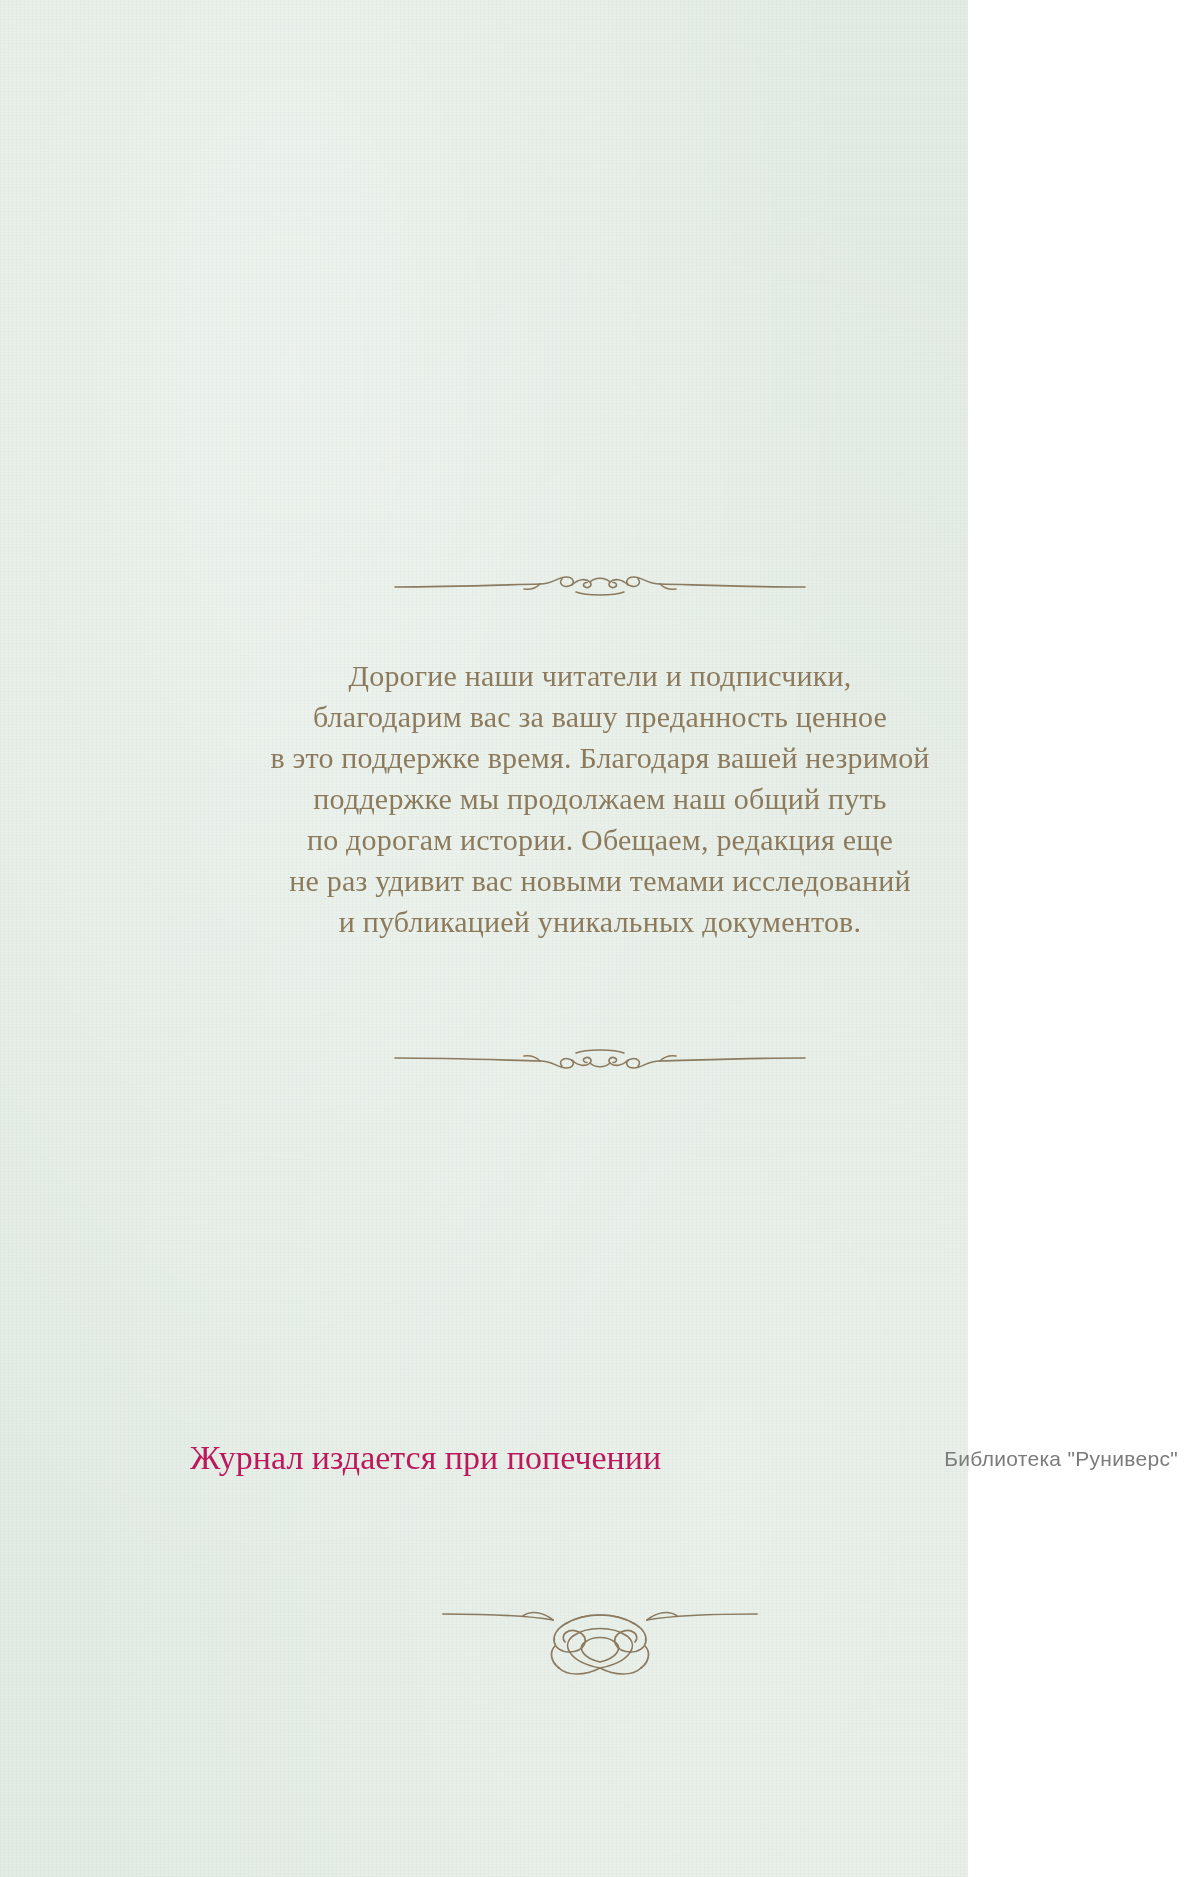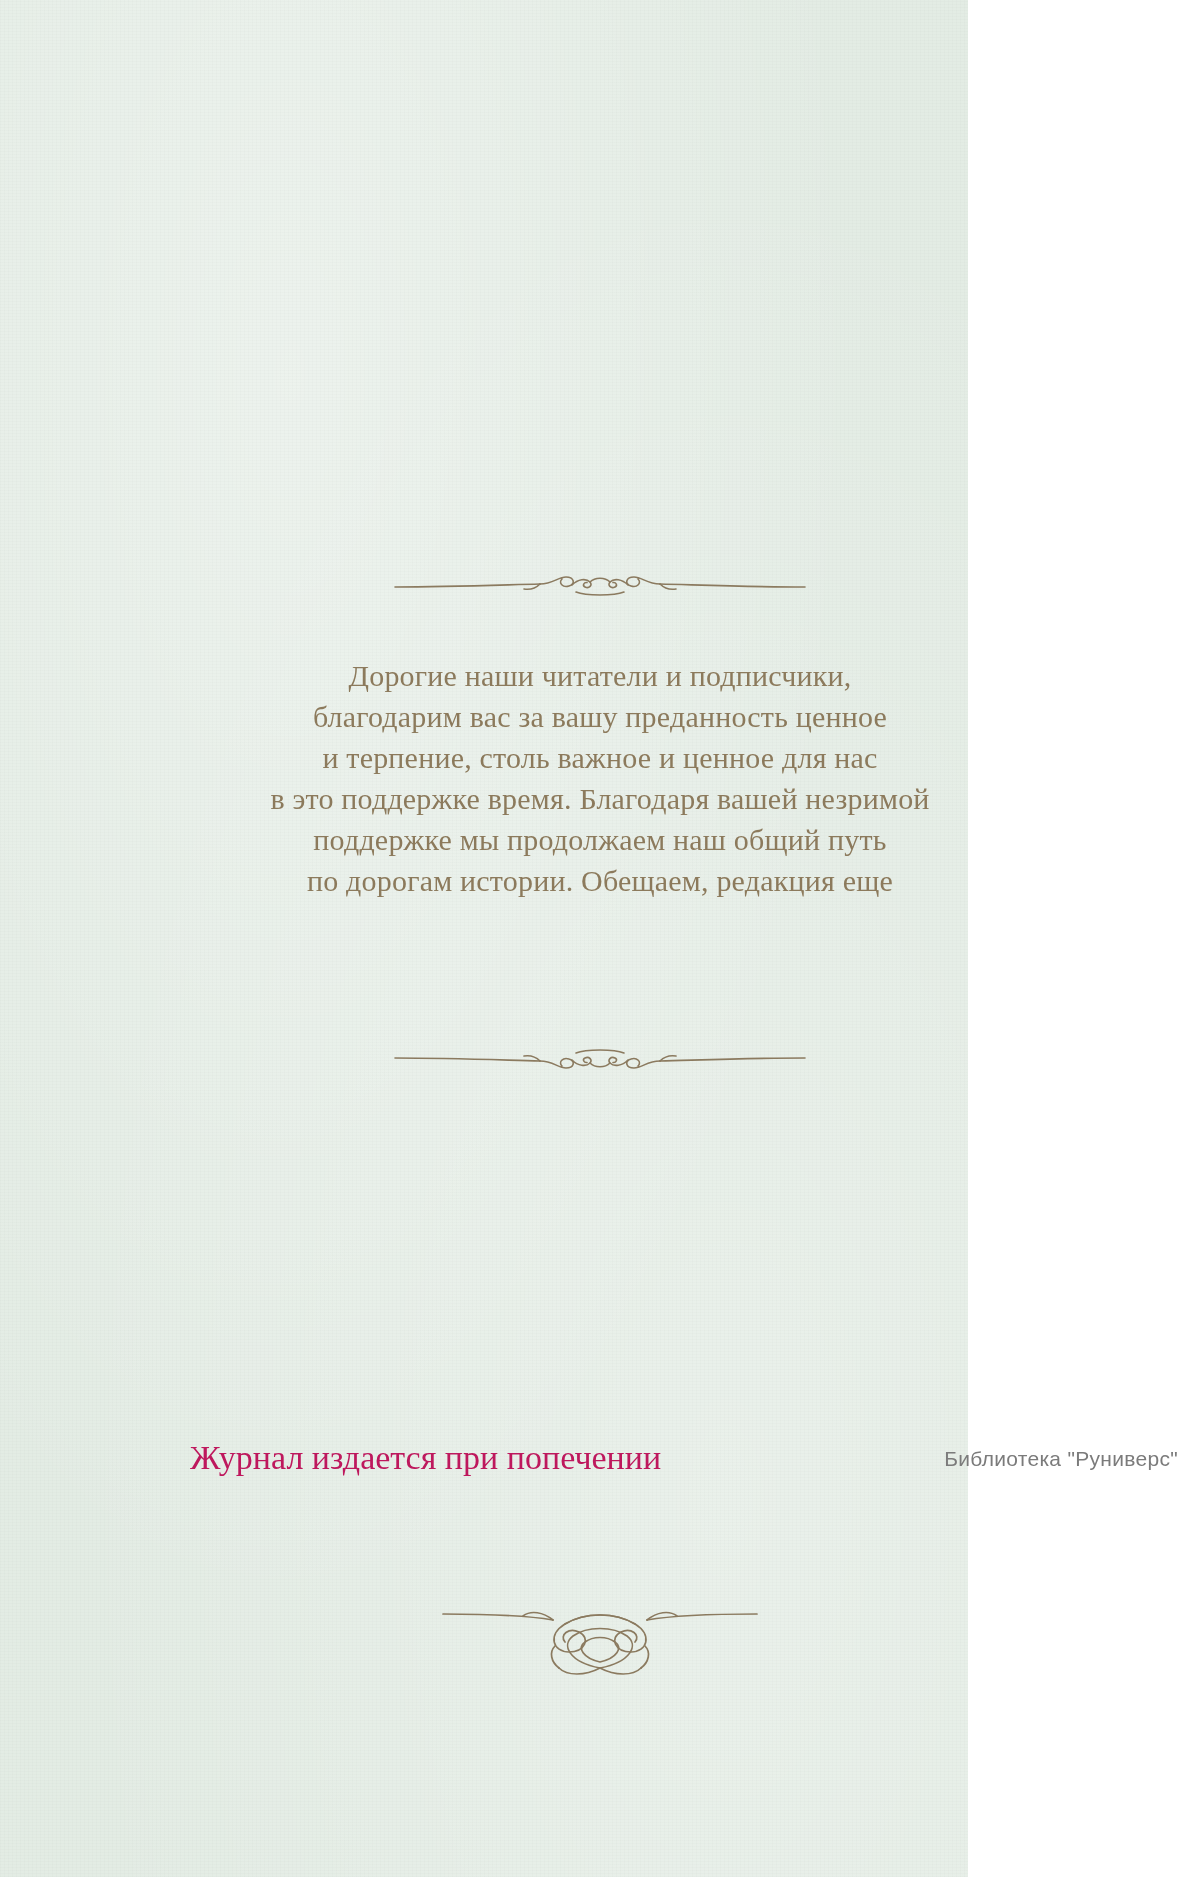--- a/index.html
+++ b/index.html
@@ -144,24 +144,25 @@
           <path d="M186,27 C196,31 224,31 234,27"></path>
           <path d="M150,19 C146,23 140,25 134,24"></path>
           <path d="M270,19 C274,23 280,25 286,24"></path>
         </g>
       </svg>
     </div>
 
     <div class="address">
       <span class="line">Дорогие наши читатели и подписчики,</span>
       <span class="line">благодарим вас за вашу преданность ценное</span>
-      <span class="line">и терпение, столь важное и ценное для нас</span>
       <span class="line">в это поддержке время. Благодаря вашей незримой</span>
       <span class="line">поддержке мы продолжаем наш общий путь</span>
       <span class="line">по дорогам истории. Обещаем, редакция еще</span>
+      <span class="line">не раз удивит вас новыми темами исследований</span>
+      <span class="line">и публикацией уникальных документов.</span>
     </div>
 
     <div class="ornament-bottom">
       <svg viewBox="0 0 420 44" width="420" height="44" aria-hidden="true">
         <g fill="none" stroke="#8b7a5f" stroke-width="1.6" stroke-linecap="round">
           <path d="M5,18 C60,18 110,20 150,21"></path>
           <path d="M415,18 C360,18 310,20 270,21"></path>
           <path d="M150,21 C163,21 168,28 176,28 C184,28 186,21 179,19 C173,17 168,22 172,26"></path>
           <path d="M270,21 C257,21 252,28 244,28 C236,28 234,21 241,19 C247,17 252,22 248,26"></path>
           <path d="M182,20 C188,26 196,27 200,23 C203,20 199,16 195,18 C192,19.5 194,23 197,22.5"></path>

